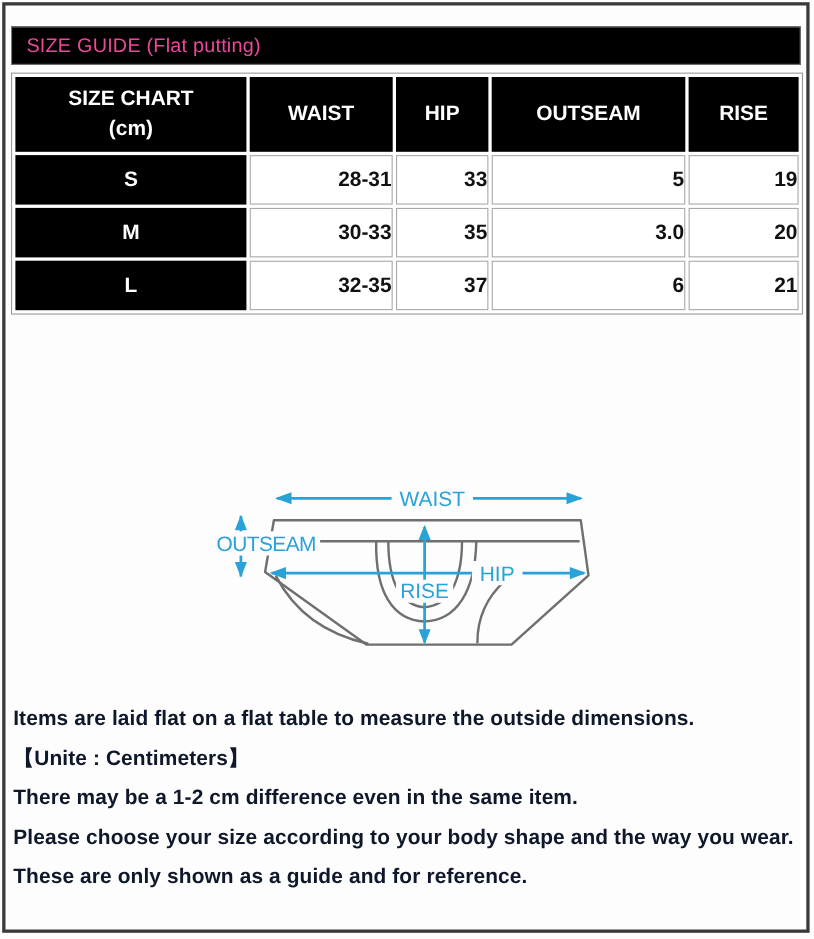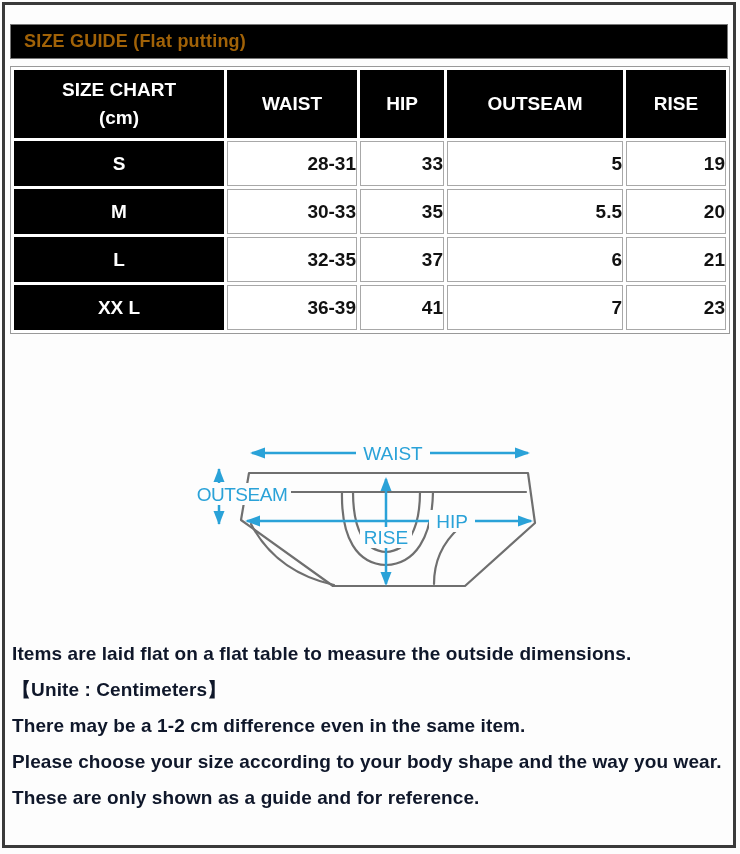--- a/index.html
+++ b/index.html
@@ -11,23 +11,23 @@
     color:#111;
     overflow:hidden;
   }
   .frame {
     position:absolute; left:2px; top:2px; width:734px; height:846px;
     border:3px solid #3a3a3a;
     pointer-events:none;
   }
   .title-bar {
     position:absolute; left:10px; top:24px; width:718px; height:35px;
-    background:#000; color:#a16207;
+    background:#000; color:#ec4899;
     border:1px solid #777;
-    font-size:18px; font-weight:bold;
+    font-size:18px; font-weight:normal;
     line-height:33px; padding-left:13px;
     letter-spacing:0.2px;
   }
   table.size-table {
     position:absolute; left:10px; top:66px;
     width:718px; table-layout:fixed;
     border-collapse:separate; border-spacing:3px;
     background:#fff; border:1px solid #999;
   }
   .size-table th, .size-table td {
@@ -79,36 +79,29 @@
     <td class="blk">S</td>
     <td class="dat">28-31</td>
     <td class="dat">33</td>
     <td class="dat">5</td>
     <td class="dat">19</td>
   </tr>
   <tr class="data-row">
     <td class="blk">M</td>
     <td class="dat">30-33</td>
     <td class="dat">35</td>
-    <td class="dat">5.5</td>
+    <td class="dat">3.0</td>
     <td class="dat">20</td>
   </tr>
   <tr class="data-row">
     <td class="blk">L</td>
     <td class="dat">32-35</td>
     <td class="dat">37</td>
     <td class="dat">6</td>
     <td class="dat">21</td>
-  </tr>
-  <tr class="data-row">
-    <td class="blk">XX L</td>
-    <td class="dat">36-39</td>
-    <td class="dat">41</td>
-    <td class="dat">7</td>
-    <td class="dat">23</td>
   </tr>
 </tbody>
   </table>
 
 <svg class="diagram" viewBox="0 0 424 212" width="424" height="212">
 
   <g stroke="#6f6f6f" stroke-width="2.2" fill="none" stroke-linejoin="round" stroke-linecap="round">
     <path d="M81,53 L360,53 L367,103 L297,166 L165,166 L73,100 Z"></path>
     <path d="M81,72 L358,72"></path>
     <path d="M174,72 C173,118 189,144 218,145 C247,144 264,118 265,72"></path>

